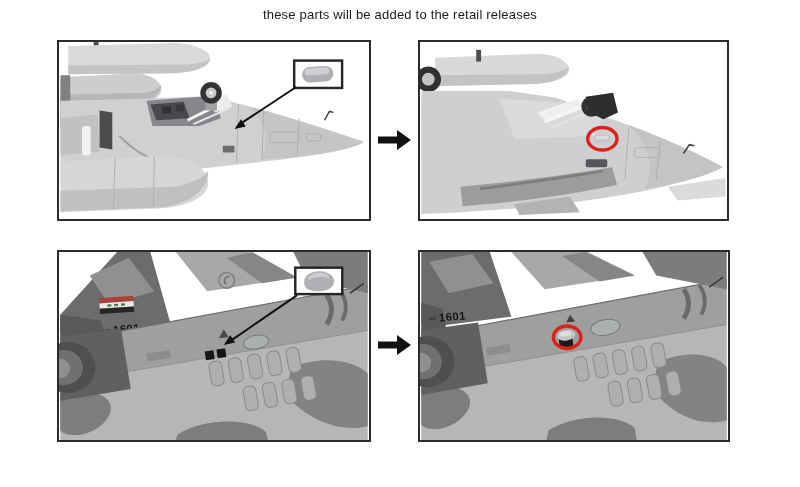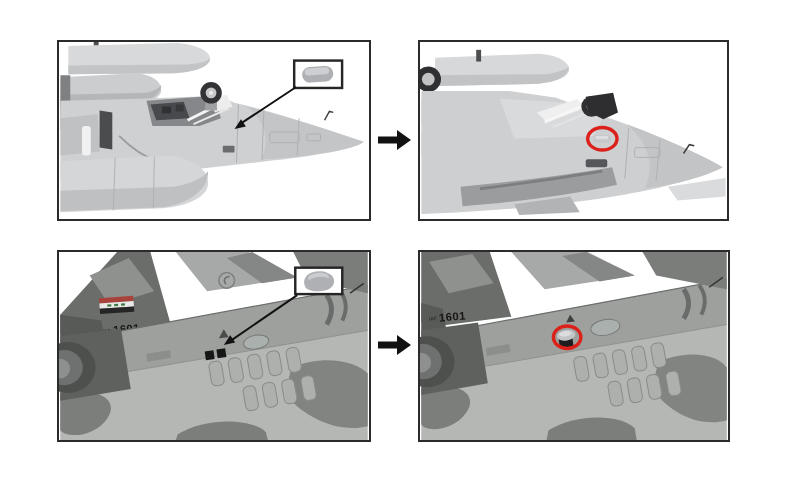--- a/index.html
+++ b/index.html
@@ -16,20 +16,21 @@
   .t-arrow{position:absolute;width:34px;height:24px;}
   #arrow-top{left:378px;top:128px;}
   #arrow-bottom{left:378px;top:333px;}
   .tailnum{font-weight:bold;letter-spacing:.5px;}
 </style>
 </head>
 <body>
 
 <div class="stage">
 
+  <div class="caption">these parts will be added to the retail releases</div>
 
   <div class="panel" id="p-tl">
     <svg viewBox="0 0 314 181">
 
       <g>
         <rect x="34" y="0" width="5" height="13" fill="#4c4e50"></rect>
         <path d="M8,4 L118,1 C140,2 154,10 153,18 C152,26 136,31 116,32 L8,33 Z" fill="#d7d9db"></path>
         <path d="M8,24 L130,23 C142,22 150,20 153,17 C152,26 136,31 116,32 L8,33 Z" fill="#c2c4c6"></path>
       </g>
 

